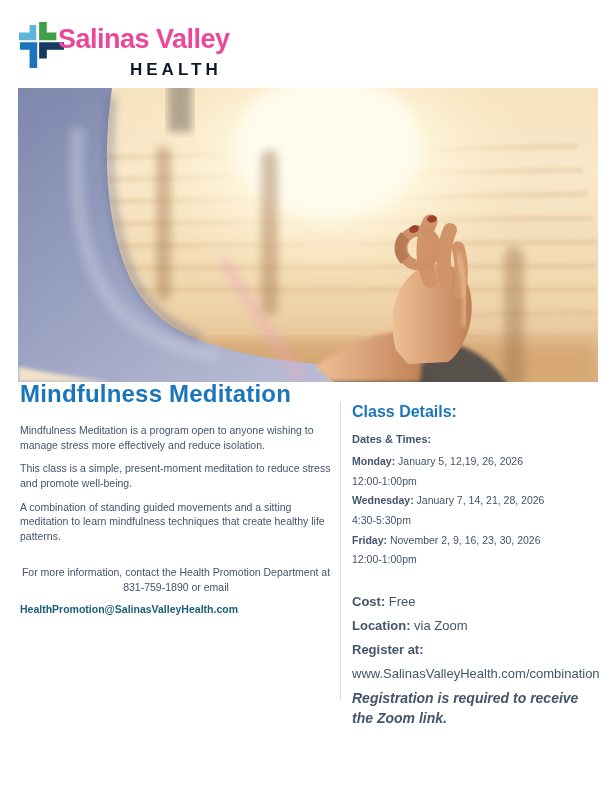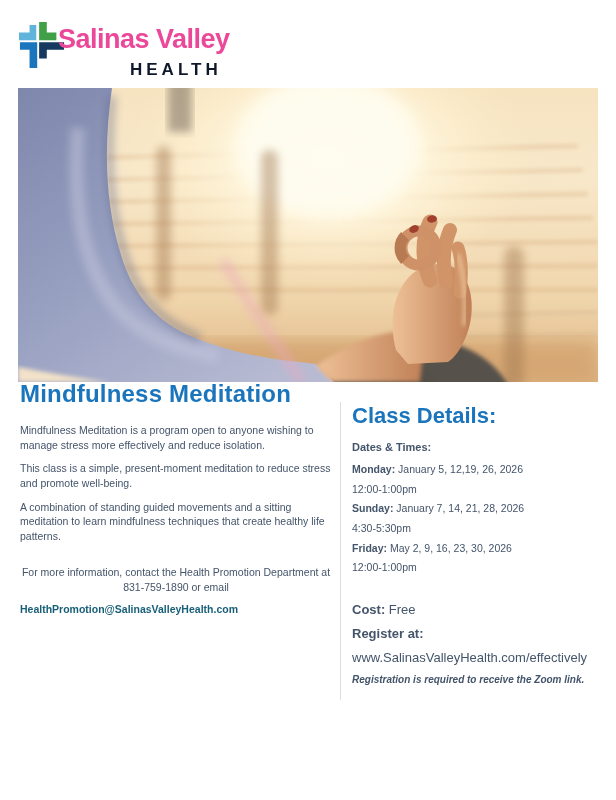--- a/index.html
+++ b/index.html
@@ -22,27 +22,27 @@
   
   .divider { position:absolute; left:340px; top:402px; width:1px; height:298px; background:#d9dee4; }
 
   .col-left { position:absolute; left:20px; top:380px; width:312px; color:#44546a; }
   .col-left h1 { font-size:24px; font-weight:bold; color:#1b75bc; margin:0 0 15px 0; letter-spacing:0.2px; }
   .col-left p { font-size:10.5px; line-height:1.4; margin:0 0 9px 0; }
   .contact { margin-top:21px !important;text-align:center; }
   .email { font-size:10.5px; font-weight:bold; color:#175e78; margin-top:9px; }
 
   .col-right { position:absolute; left:352px; top:403px; width:246px; color:#44546a; }
-  .col-right h2 { font-size:22px; font-weight:bold; color:#1b75bc; margin:0 0 12px 0; }
+  .col-right h2 { font-size:16px; font-weight:bold; color:#1b75bc; margin:0 0 12px 0; }
   .dates-label { font-size:11px; font-weight:bold; margin-bottom:9px; }
   .sched-line { font-size:10.5px; line-height:1.35; margin-bottom:5.5px; }
   .sched-line b { font-weight:bold; }
   .info-block { margin-top:26px; }
   .info-line { font-size:13px; line-height:1.35; margin-bottom:6.5px; }
-  .note { font-size:10px; font-weight:bold; font-style:italic; line-height:1.42; margin-top:2px; }
+  .note { font-size:14px; font-weight:bold; font-style:italic; line-height:1.42; margin-top:2px; }
 </style>
 </head>
 <body>
 
 <div class="page">
 
   <div class="logo">
     <svg class="logo-cross" width="46" height="46" viewBox="0 0 48 48">
       <path d="M0 11 H11 V3 H18 V19 H0 Z" fill="#5fb4dc"></path>
       <path d="M21 0 H29 V11 H39 V19 H21 Z" fill="#3fa047"></path>
@@ -160,34 +160,37 @@
   <div class="col-right">
     <h2>Class Details:</h2>
     <div class="dates-label">Dates &amp; Times:</div>
 
     <div>
       <div class="sched-line">
         <b>Monday:</b><span> January 5, 12,19, 26, 2026</span>
       </div>
       <div class="sched-line">12:00-1:00pm</div>
       <div class="sched-line">
-        <b>Sunday:</b><span> January 7, 14, 21, 28, 2026</span>
+        <b>Wednesday:</b><span> January 7, 14, 21, 28, 2026</span>
       </div>
       <div class="sched-line">4:30-5:30pm</div>
       <div class="sched-line">
-        <b>Friday:</b><span> May 2, 9, 16, 23, 30, 2026</span>
+        <b>Friday:</b><span> November 2, 9, 16, 23, 30, 2026</span>
       </div>
       <div class="sched-line">12:00-1:00pm</div>
     </div>
 
     <div class="info-block">
       <div class="info-line">
         <b>Cost:</b><span> Free</span>
       </div>
       <div class="info-line">
+        <b>Location:</b><span> via Zoom</span>
+      </div>
+      <div class="info-line">
         <b>Register at:</b>
       </div>
-      <div class="info-line">www.SalinasValleyHealth.com/effectively</div>
+      <div class="info-line">www.SalinasValleyHealth.com/combination</div>
       <div class="note">Registration is required to receive the Zoom link.</div>
     </div>
   </div>
 
 </div>
 
 </body></html>

